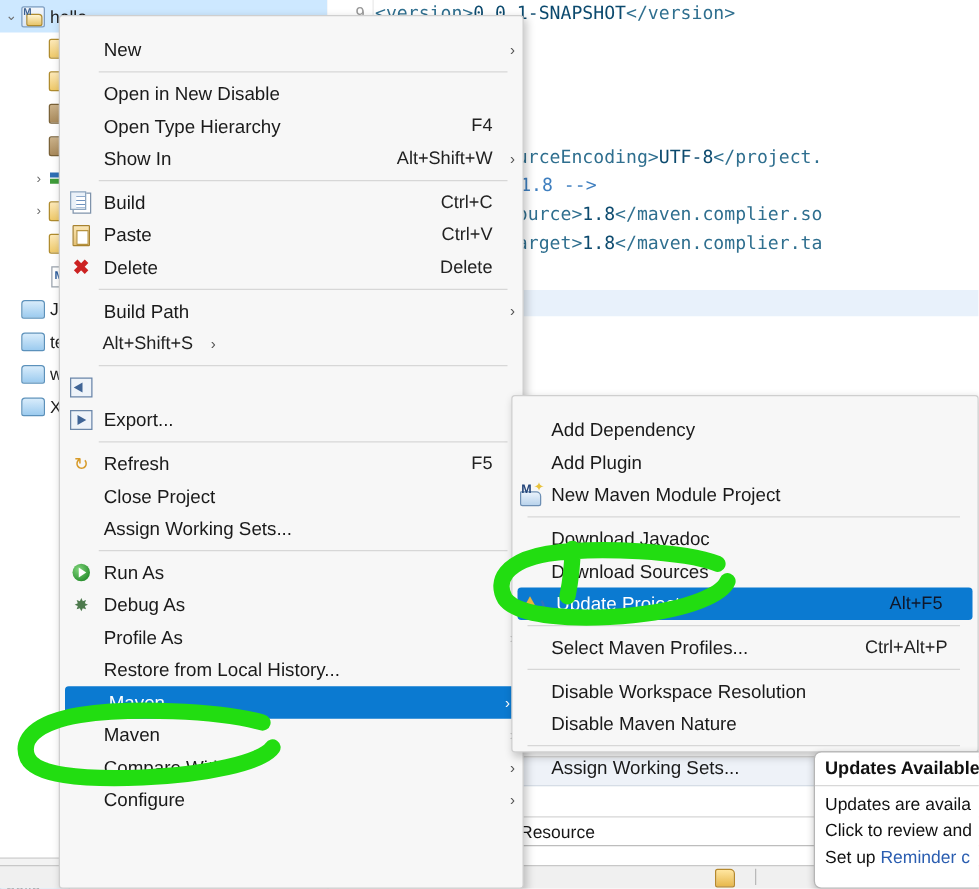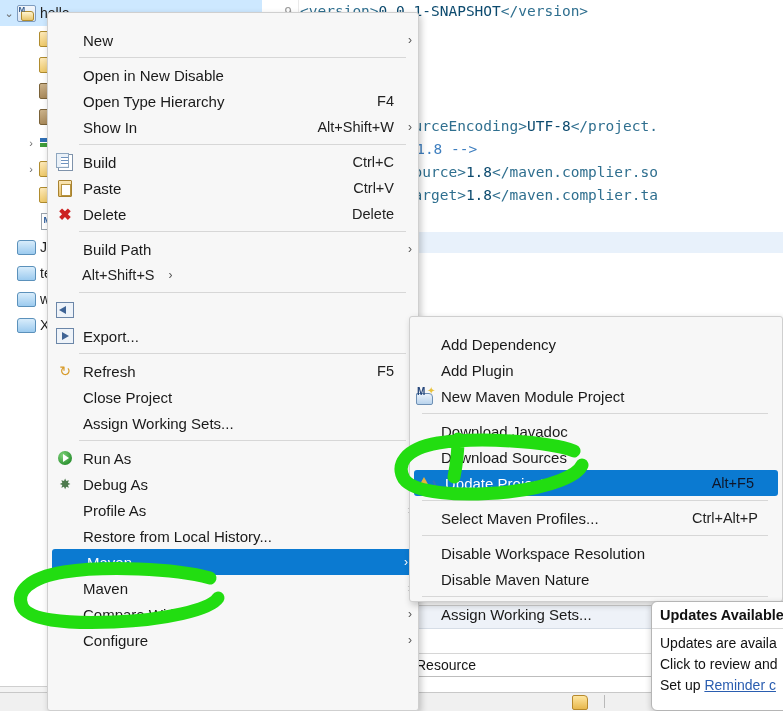--- a/index.html
+++ b/index.html
@@ -190,21 +190,21 @@
   #popup{
     position:absolute;left:651px;top:601px;width:160px;height:110px;
     background:#ffffff;border:1px solid #b5b5b5;border-radius:6px;
     box-shadow:0 2px 6px rgba(0,0,0,.2);overflow:hidden;box-sizing:border-box;
   }
   #popup .pt{
     font-weight:bold;font-size:14.5px;color:#111;padding:5px 0 4px 8px;white-space:nowrap;
   }
   #popup .pdiv{height:1px;background:#d8d8d8;margin:1px 0 4px 0;}
   #popup .pl{font-size:14px;color:#111;padding:1px 0 1px 8px;white-space:nowrap;line-height:19px;}
-  #popup .plink{color:#2a5db0;text-decoration:underline;}
+  #popup .plink{color:#2a5db0;}
 </style>
 </head>
 <body>
 
 <div id="workbench">
 
   <div id="explorer">
     <div id="tree-rows">
         <div class="tree-row sel">
           <span style="width:2px;flex:0 0 2px"></span>

